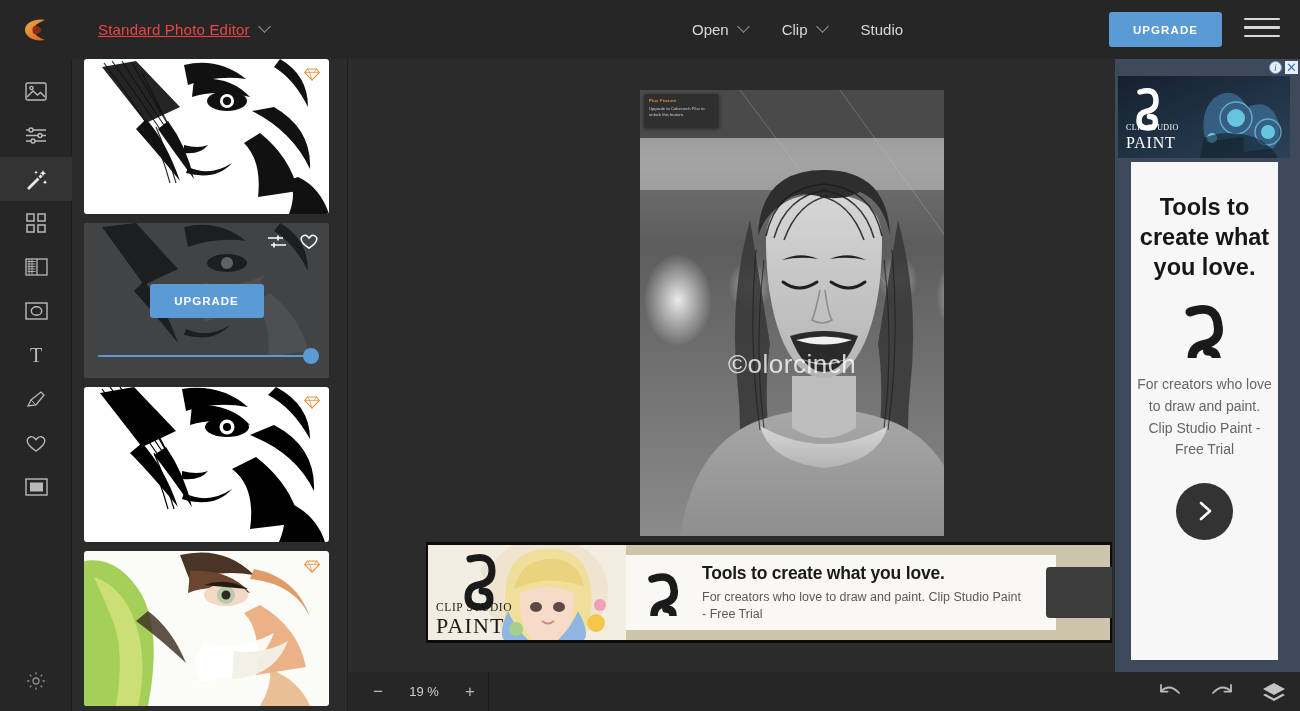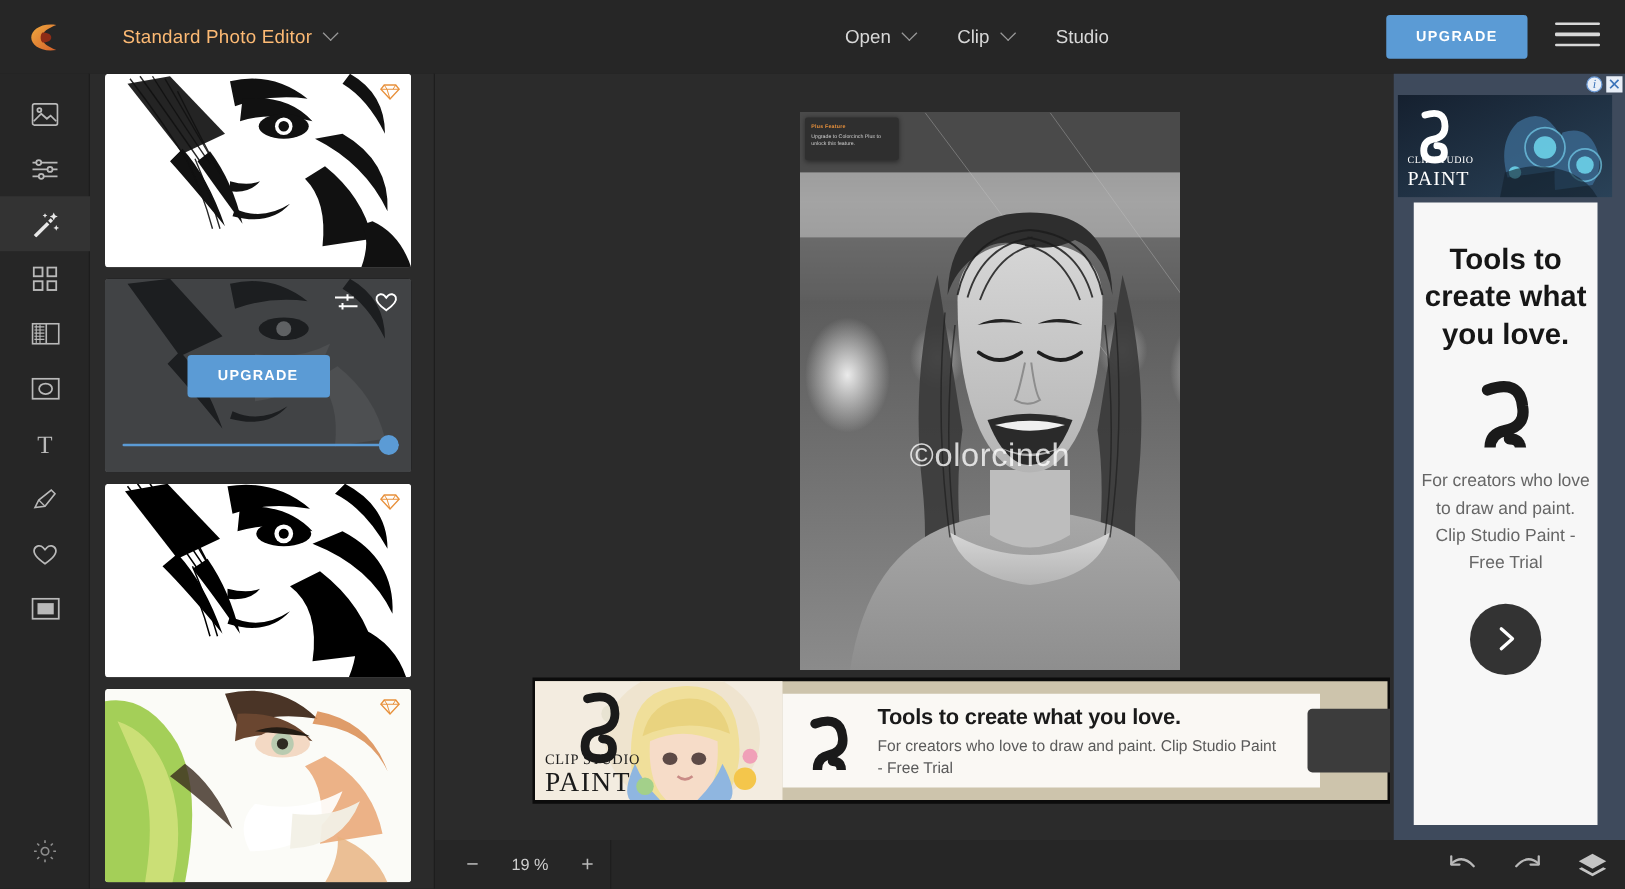--- a/index.html
+++ b/index.html
@@ -12,30 +12,30 @@
   .app { position:relative; width:1300px; height:711px; }
 
   
   .topbar {
     position:absolute; left:0; top:0; width:1300px; height:59px;
     background:#262626; display:flex; align-items:center;
   }
   .logo { width:72px; height:59px; display:flex; align-items:center; justify-content:center; }
   .logo svg { display:block; }
   .app-title {
-    color:#fdba74; font-size:15px; letter-spacing:.2px; margin-left:26px;
+    color:#ef4444; font-size:15px; letter-spacing:.2px; margin-left:26px;text-decoration:underline;
   }
   .caret {
     display:inline-block; width:9px; height:9px; margin-left:10px;
     border-right:1.6px solid #9a9a9a; border-bottom:1.6px solid #9a9a9a;
     transform:translateY(-3px) rotate(45deg);
   }
   .title-wrap { display:flex; align-items:center; cursor:pointer; }
   .menu-center {
-    position:absolute; left:676px; top:0; height:59px;
+    position:absolute; left:692px; top:0; height:59px;
     display:flex; align-items:center; gap:34px;
   }
   .menu-item {
     color:#d8d8d8; font-size:15px; display:flex; align-items:center; cursor:pointer;
   }
   .upgrade-btn {
     position:absolute; right:78px; top:12px;
     width:113px; height:35px; border-radius:3px;
     background:#5b9bd5; color:#ffffff;
     font-size:11.5px; font-weight:bold; letter-spacing:1.1px;

